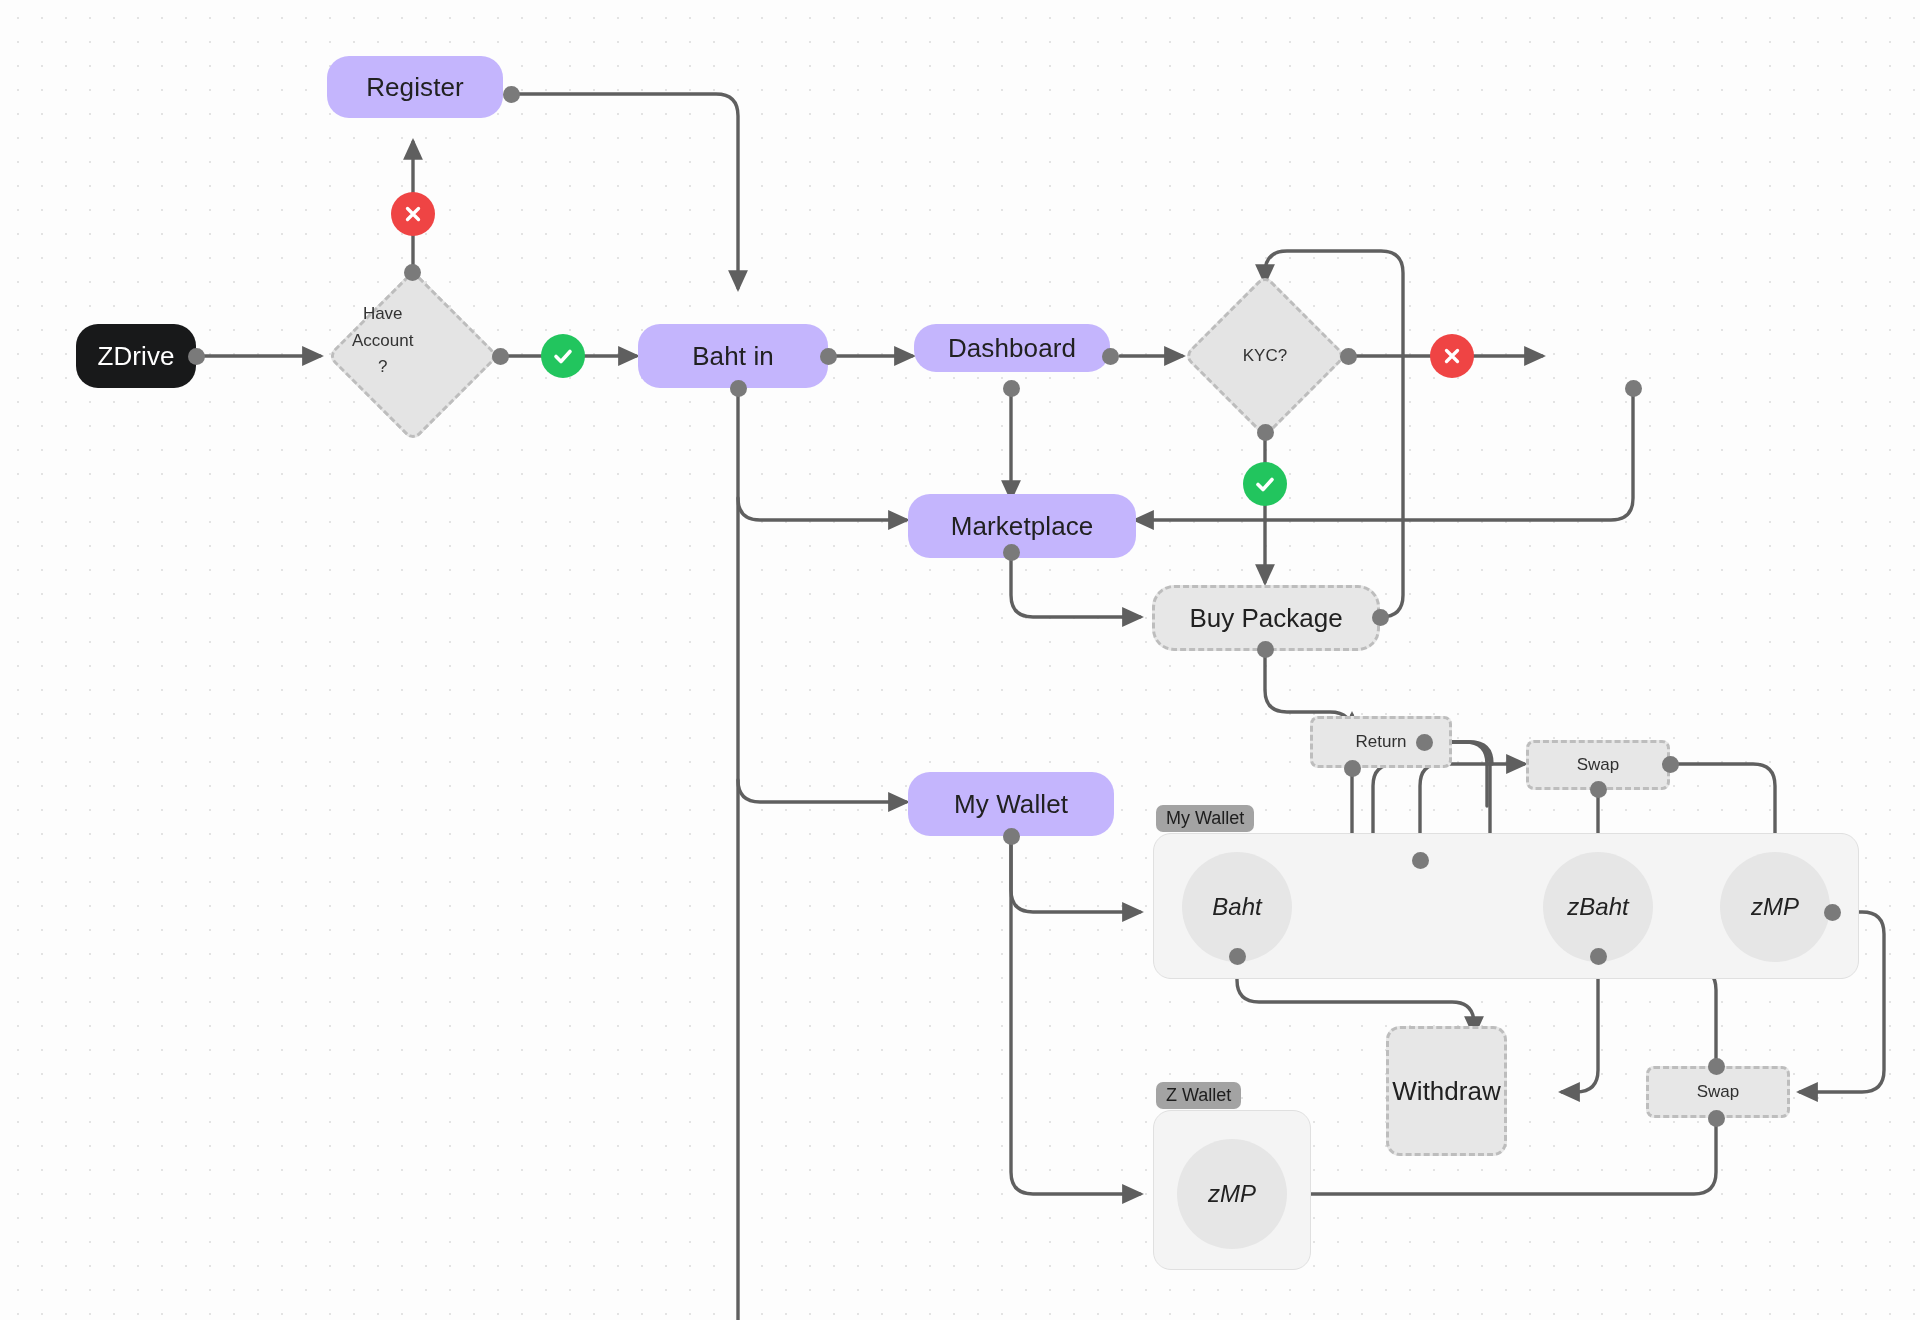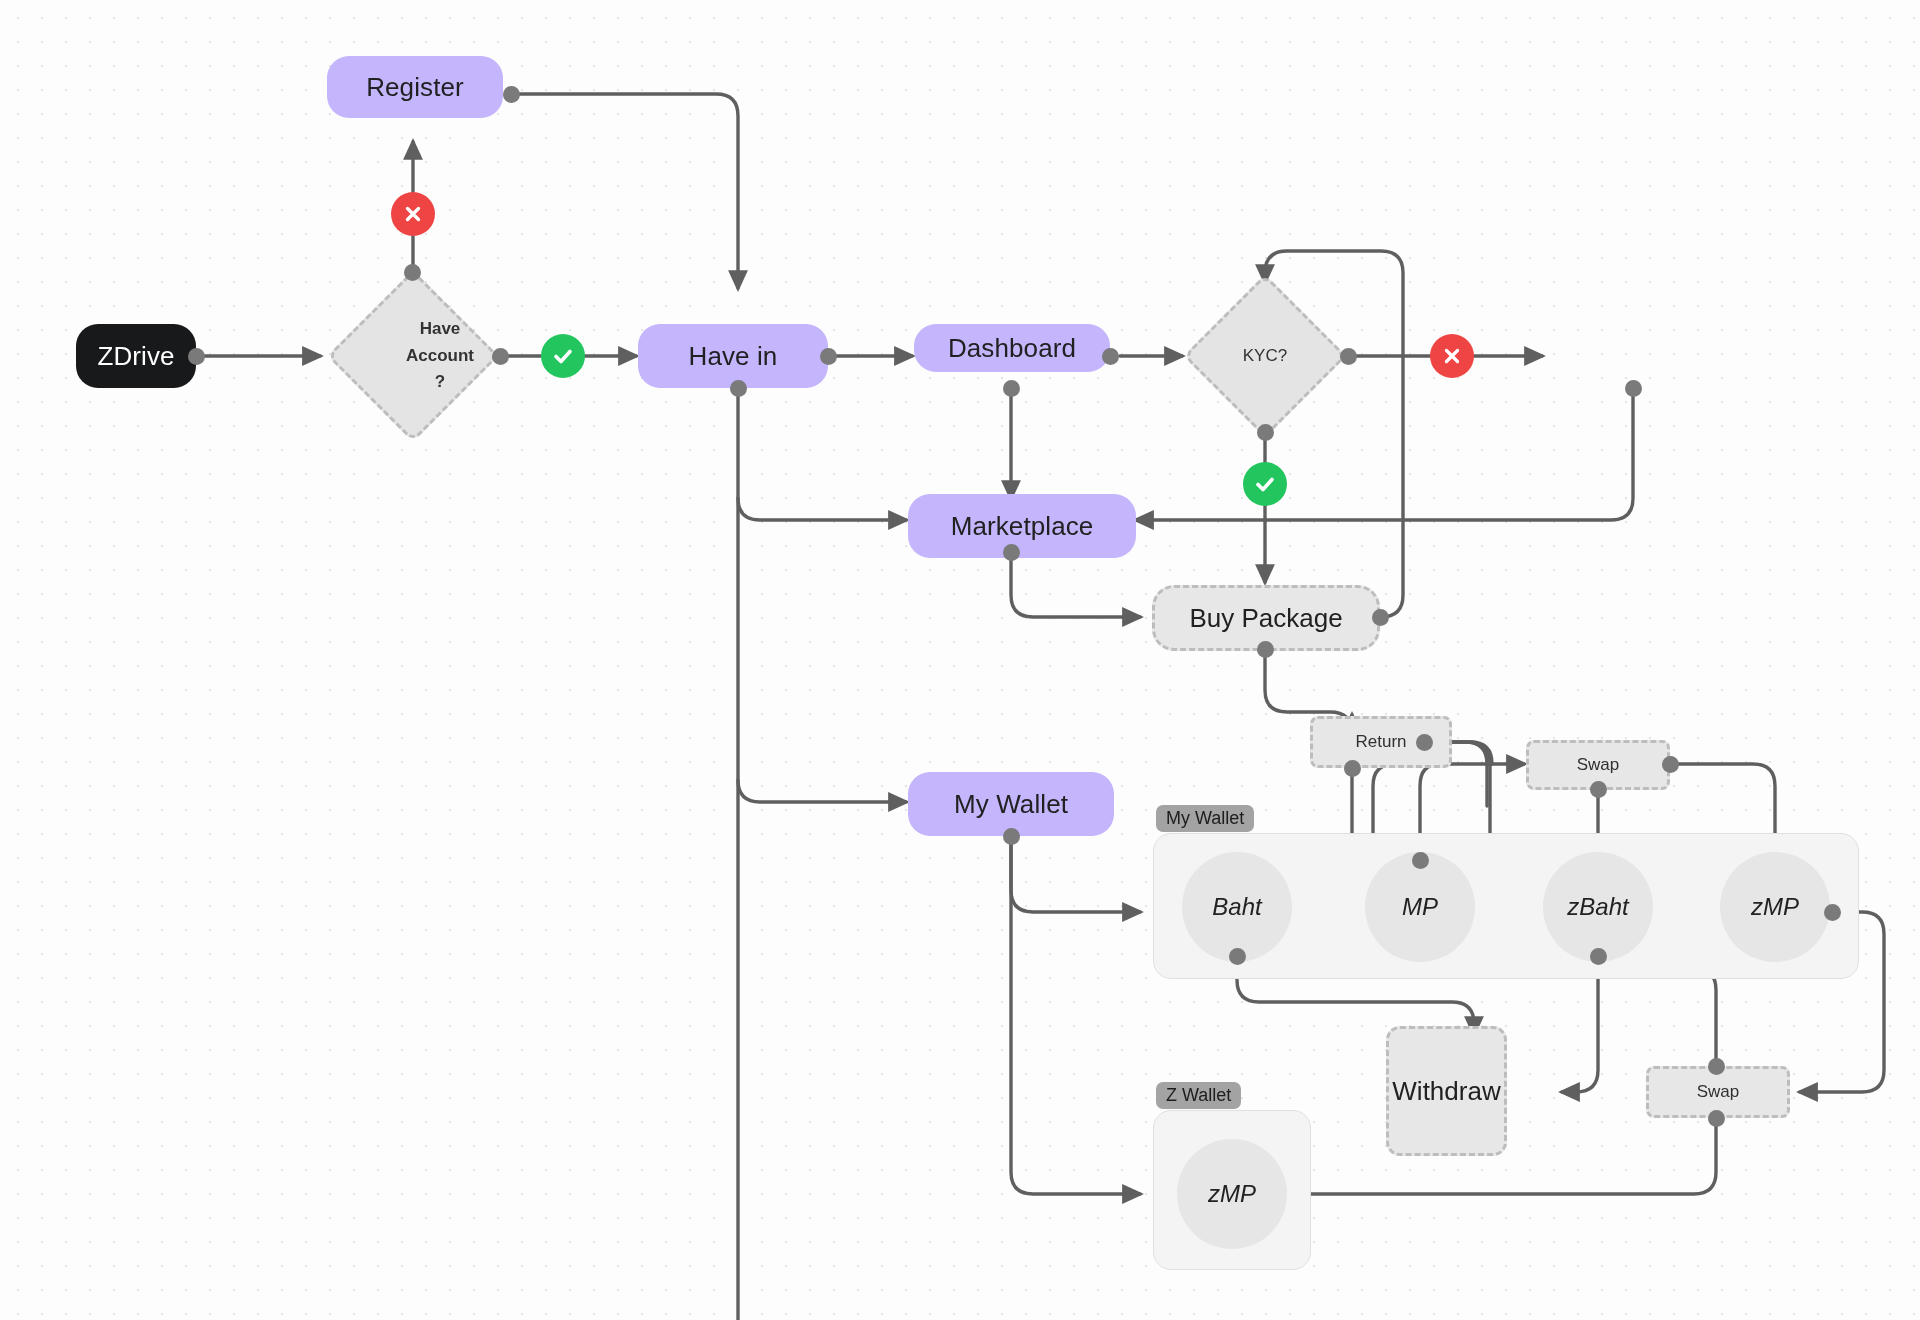--- a/index.html
+++ b/index.html
@@ -197,31 +197,31 @@
   <div class="group-label" style="left:1156px;top:1082px;">Z Wallet</div>
 
   <div class="node rounded start" style="left:76px;top:324px;width:120px;height:64px;">ZDrive</div>
 
   <div class="node diamond" style="left:352px;top:295px;width:122px;height:122px;">
     <div class="dlabel">
       <span></span>
       <span></span>
     </div>
   </div>
-  <div style="position:absolute;left:352px;top:295px;width:122px;height:122px;display:flex;align-items:center;justify-content:flex-end;pointer-events:none;font-weight:bold;">
+  <div style="position:absolute;left:352px;top:280px;width:122px;height:122px;display:flex;align-items:center;justify-content:flex-start;pointer-events:none;">
     <div style="font-size:17px;line-height:1.55;color:#333;text-align:center;">
       <div>Have</div>
       <div>Account</div>
       <div>?</div>
     </div>
   </div>
 
   <div class="node rounded" style="left:327px;top:56px;width:176px;height:62px;">Register</div>
 
-  <div class="node rounded" style="left:638px;top:324px;width:190px;height:64px;">Have in</div>
+  <div class="node rounded" style="left:638px;top:324px;width:190px;height:64px;">Baht in</div>
 
   <div class="node rounded" style="left:914px;top:324px;width:196px;height:48px;">Dashboard</div>
 
   <div class="node diamond small" style="left:1207px;top:298px;width:116px;height:116px;">
     <div class="dlabel"></div>
   </div>
   <div style="position:absolute;left:1207px;top:298px;width:116px;height:116px;display:flex;align-items:center;justify-content:center;pointer-events:none;font-size:17px;color:#333;">KYC?</div>
 
 
   <div class="node rounded" style="left:908px;top:494px;width:228px;height:64px;">Marketplace</div>
@@ -232,21 +232,20 @@
 
   <div class="node dashed-small" style="left:1526px;top:740px;width:144px;height:50px;">Swap</div>
 
   <div class="node rounded" style="left:908px;top:772px;width:206px;height:64px;">My Wallet</div>
 
   <div class="node dashed-sq" style="left:1386px;top:1026px;width:121px;height:130px;">Withdraw</div>
 
   <div class="node dashed-small" style="left:1646px;top:1066px;width:144px;height:52px;">Swap</div>
 
   <div class="circle" style="left:1182px;top:852px;width:110px;height:110px;">Baht</div>
-  <div class="circle" style="left:1365px;top:852px;width:110px;height:110px;">MP</div>
   <div class="circle" style="left:1543px;top:852px;width:110px;height:110px;">zBaht</div>
   <div class="circle" style="left:1720px;top:852px;width:110px;height:110px;">zMP</div>
 
   <div class="circle" style="left:1177px;top:1139px;width:110px;height:110px;">zMP</div>
 
   <div class="port" style="left:188px;top:348px;"></div>
   <div class="port" style="left:404px;top:264px;"></div>
   <div class="port" style="left:492px;top:348px;"></div>
   <div class="port" style="left:503px;top:86px;"></div>
   <div class="port" style="left:820px;top:348px;"></div>

